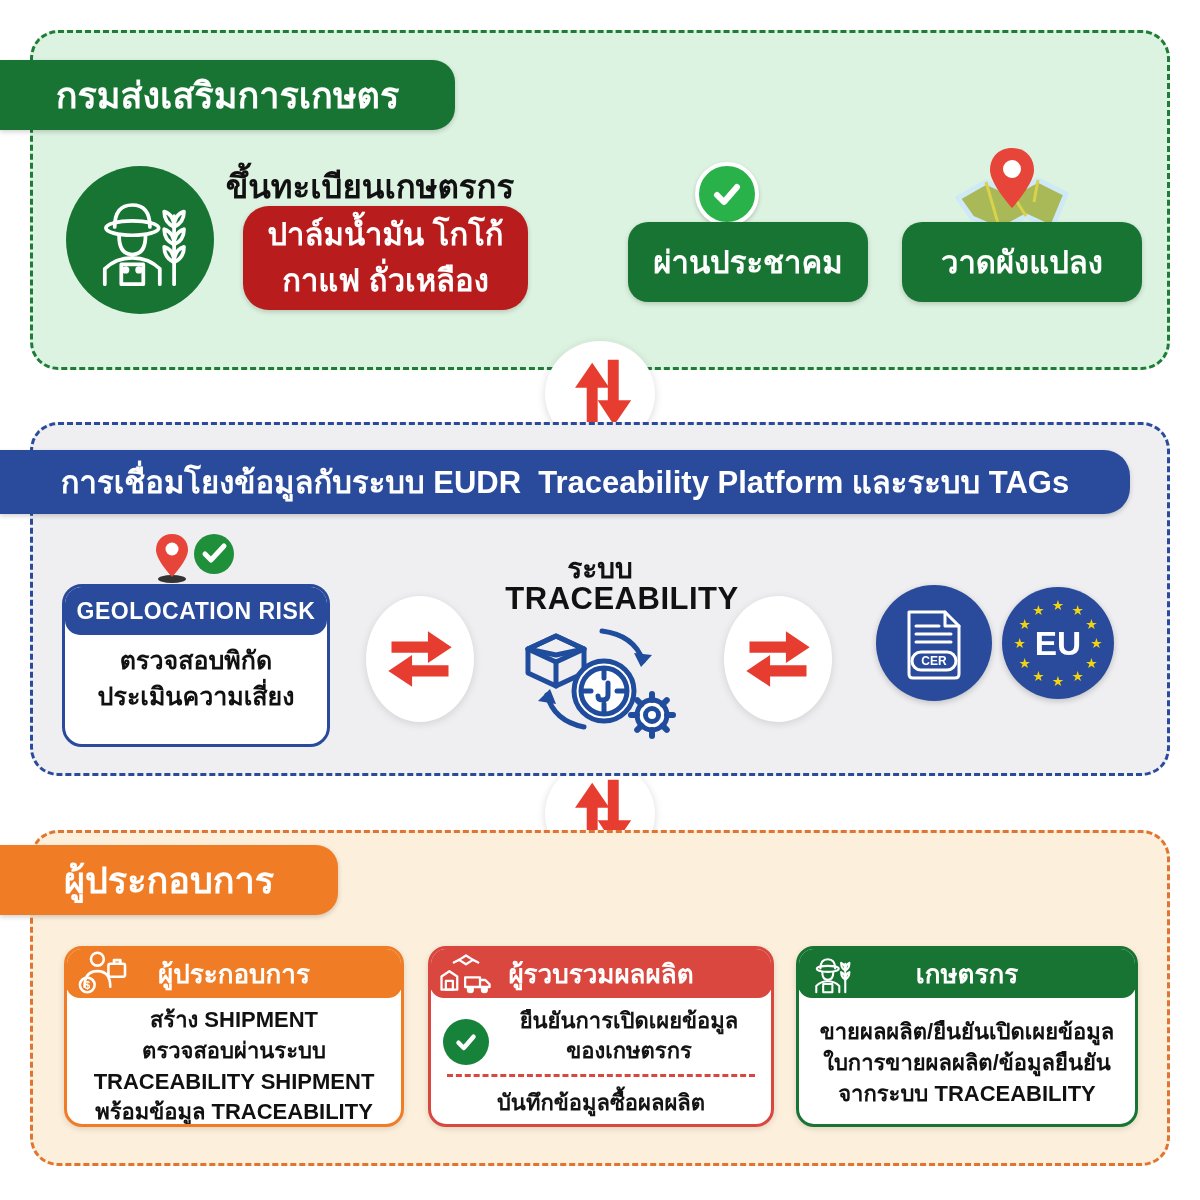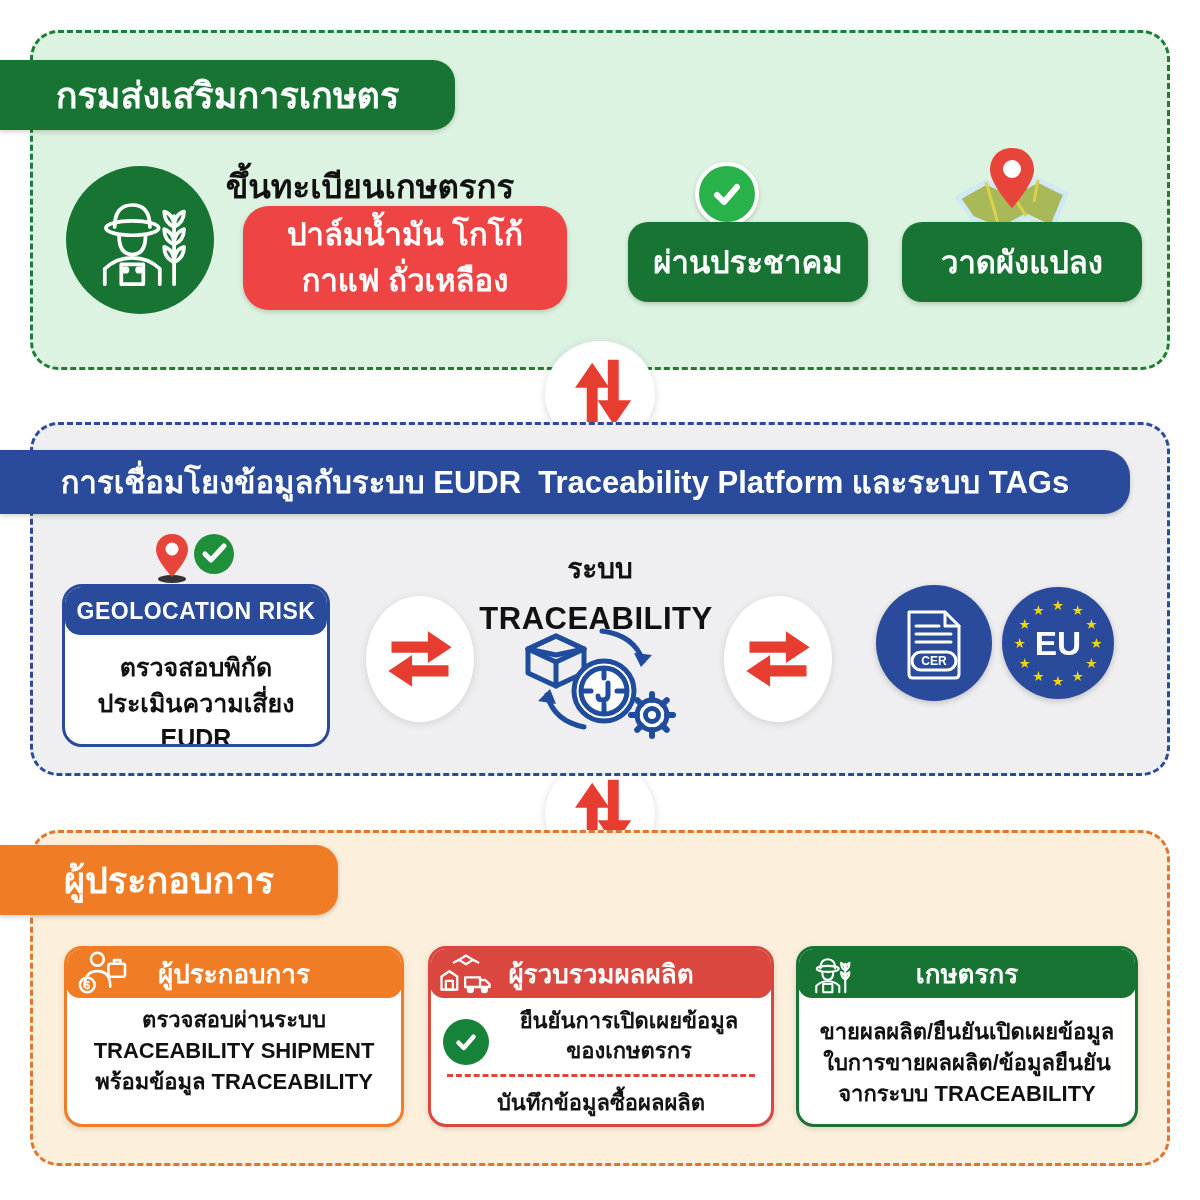--- a/index.html
+++ b/index.html
@@ -14,21 +14,21 @@
   
   .panel-top{left:30px;top:30px;width:1140px;height:340px;background:#ddf3e1;
     border:3px dashed #1e7c37;border-radius:28px;}
   .band-top{left:0;top:60px;width:455px;height:70px;background:#187433;
     border-radius:0 22px 22px 0;color:#fff;font-size:36px;font-weight:800;
     box-shadow:0 2px 5px rgba(0,0,0,.18);}
   .farmer-circle{left:66px;top:166px;width:148px;height:148px;border-radius:50%;
     background:#187433;}
   .reg-title{left:220px;top:160px;width:300px;text-align:center;font-size:33px;
     font-weight:800;color:#111;}
-  .crops-box{left:243px;top:206px;width:324px;height:104px;background:#ef4444;
+  .crops-box{left:243px;top:206px;width:285px;height:104px;background:#b91c1c;
     border-radius:26px;color:#fff;font-size:31px;font-weight:800;line-height:1.5;
     flex-direction:column;box-shadow:0 2px 5px rgba(0,0,0,.18);}
   .check-badge-top{left:695px;top:162px;width:64px;height:64px;border-radius:50%;
     background:#29b24a;border:4px solid #fff;box-shadow:0 2px 4px rgba(0,0,0,.2);}
   .green-btn{background:#187433;border-radius:20px;color:#fff;font-size:31px;
     font-weight:800;box-shadow:0 2px 5px rgba(0,0,0,.18);}
   .btn-community{left:628px;top:222px;width:240px;height:80px;}
   .btn-plot{left:902px;top:222px;width:240px;height:80px;}
   .map-pin-art{left:950px;top:146px;width:125px;height:95px;}
 
@@ -43,29 +43,29 @@
     border:3px dashed #2a4b9b;border-radius:28px;}
   .band-mid{left:0;top:450px;width:1130px;height:64px;background:#2a4b9b;
     border-radius:0 26px 26px 0;color:#fff;font-size:31px;font-weight:800;
     white-space:pre;box-shadow:0 2px 5px rgba(0,0,0,.18);}
   .pin-check-art{left:148px;top:532px;width:96px;height:52px;}
   .geo-box{left:62px;top:584px;width:268px;height:163px;background:#fff;
     border:3px solid #2a4b9b;border-radius:20px;overflow:hidden;}
   .geo-header{height:48px;background:#2a4b9b;border-radius:15px;color:#fff;
     font-size:23px;font-weight:700;letter-spacing:.5px;}
   .geo-body{text-align:center;font-size:25px;font-weight:800;line-height:1.42;
-    padding-top:15px;color:#111;}
+    padding-top:8px;color:#111;}
   .transfer-ellipse{width:108px;height:126px;border-radius:50%;background:#fff;
     box-shadow:0 2px 8px rgba(0,0,0,.12);}
   .transfer-left{left:366px;top:596px;}
   .transfer-right{left:724px;top:596px;}
   .sys-label{left:520px;top:546px;width:160px;text-align:center;font-size:28px;
     font-weight:800;color:#111;}
-  .sys-name{left:456px;top:581px;width:280px;text-align:center;font-size:31px;
-    font-weight:800;letter-spacing:.5px;color:#111;margin-top:20px;}
+  .sys-name{left:482px;top:581px;width:280px;text-align:center;font-size:31px;
+    font-weight:800;letter-spacing:.5px;color:#111;}
   .trace-art{left:512px;top:615px;width:176px;height:125px;}
   .blue-circle{border-radius:50%;background:#2a4b9b;box-shadow:0 2px 6px rgba(0,0,0,.2);}
   .cer-circle{left:876px;top:585px;width:116px;height:116px;}
   .eu-circle{left:1002px;top:587px;width:112px;height:112px;}
 
   
   .panel-bottom{left:30px;top:830px;width:1140px;height:336px;background:#fcefdb;
     border:3px dashed #df7530;border-radius:28px;}
   .band-bottom{left:0;top:845px;width:338px;height:70px;background:#f07d26;
     border-radius:0 22px 22px 0;color:#fff;font-size:36px;font-weight:800;
@@ -169,21 +169,20 @@
       <circle cx="66" cy="22" r="20" fill="#1f8f3a"></circle>
       <path d="M57 22 L63 28 L76 14" fill="none" stroke="#fff" stroke-width="5" stroke-linecap="round" stroke-linejoin="round"></path>
     </svg>
   </div>
 
   <div class="abs geo-box">
     <div class="flexc geo-header">GEOLOCATION RISK</div>
     <div class="geo-body">
       <div>ตรวจสอบพิกัด</div>
       <div>ประเมินความเสี่ยง</div>
-      <div>EUDR</div>
     </div>
   </div>
 
   <div class="abs flexc transfer-ellipse transfer-left">
     <svg width="80" height="76" viewBox="0 0 100 96" fill="#e73c30">
       <path d="M14 26 L60 26 L60 13 L90 33 L60 53 L60 40 L14 40 Z"></path>
       <path d="M86 56 L40 56 L40 43 L10 63 L40 83 L40 70 L86 70 Z"></path>
     </svg>
   </div>
 
@@ -275,20 +274,21 @@
           <path d="M11 40 Q11 23 25 23 Q39 23 39 40"></path>
           <rect x="37" y="15" width="18" height="14" rx="2"></rect>
           <path d="M43 15 v-4 h7 v4"></path>
           <circle cx="14" cy="38" r="8"></circle>
           <text x="14" y="42.5" fill="#ffffff" stroke="none" font-size="11" font-weight="bold" text-anchor="middle">$</text>
         </svg>
       </span>
       <span>ผู้ประกอบการ</span>
     </div>
     <div class="card-body">
+      <div>สร้าง SHIPMENT</div>
       <div>ตรวจสอบผ่านระบบ</div>
       <div>TRACEABILITY SHIPMENT</div>
       <div>พร้อมข้อมูล TRACEABILITY</div>
     </div>
   </div>
 
   <div class="abs card card-2">
     <div class="card-header red">
       <span class="card-icon">
         <svg width="56" height="46" viewBox="0 0 64 50" fill="none" stroke="#ffffff" stroke-width="2.6" stroke-linecap="round" stroke-linejoin="round">

